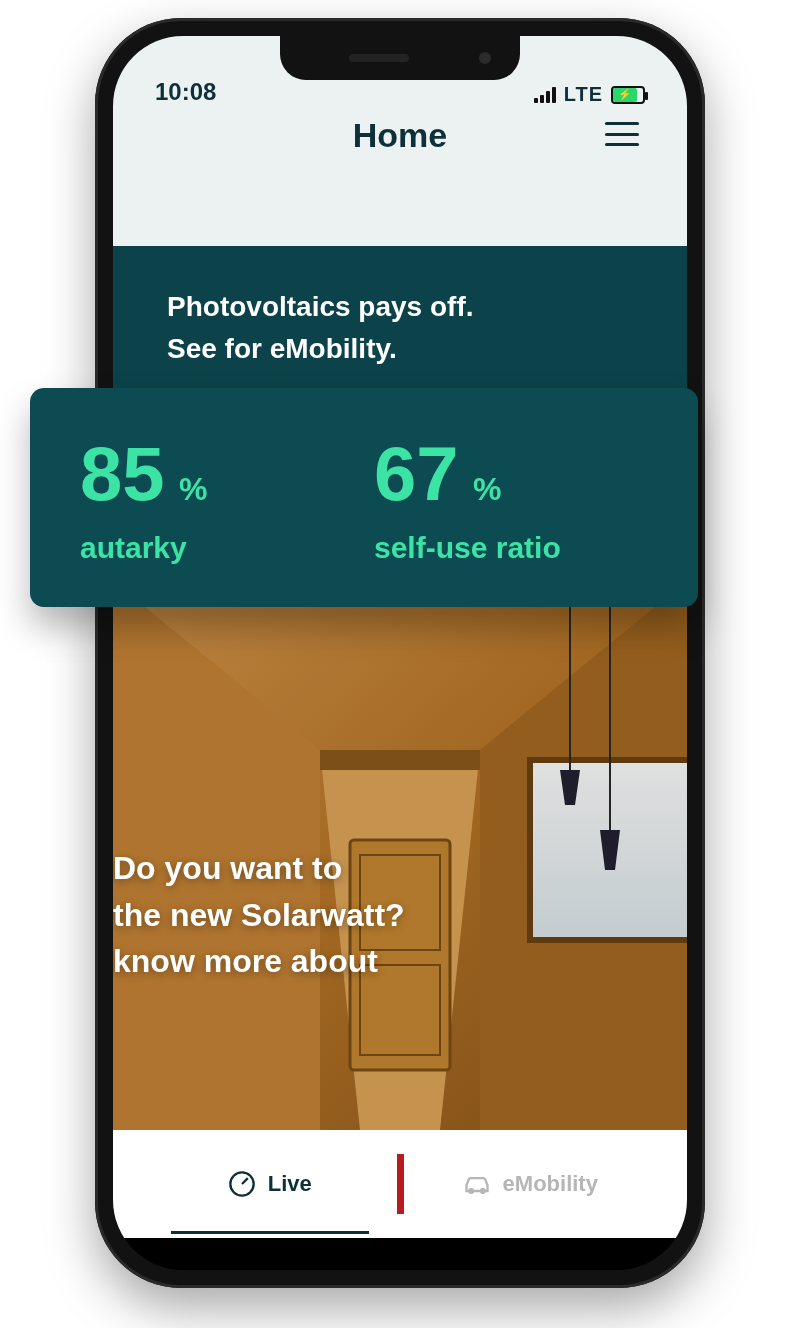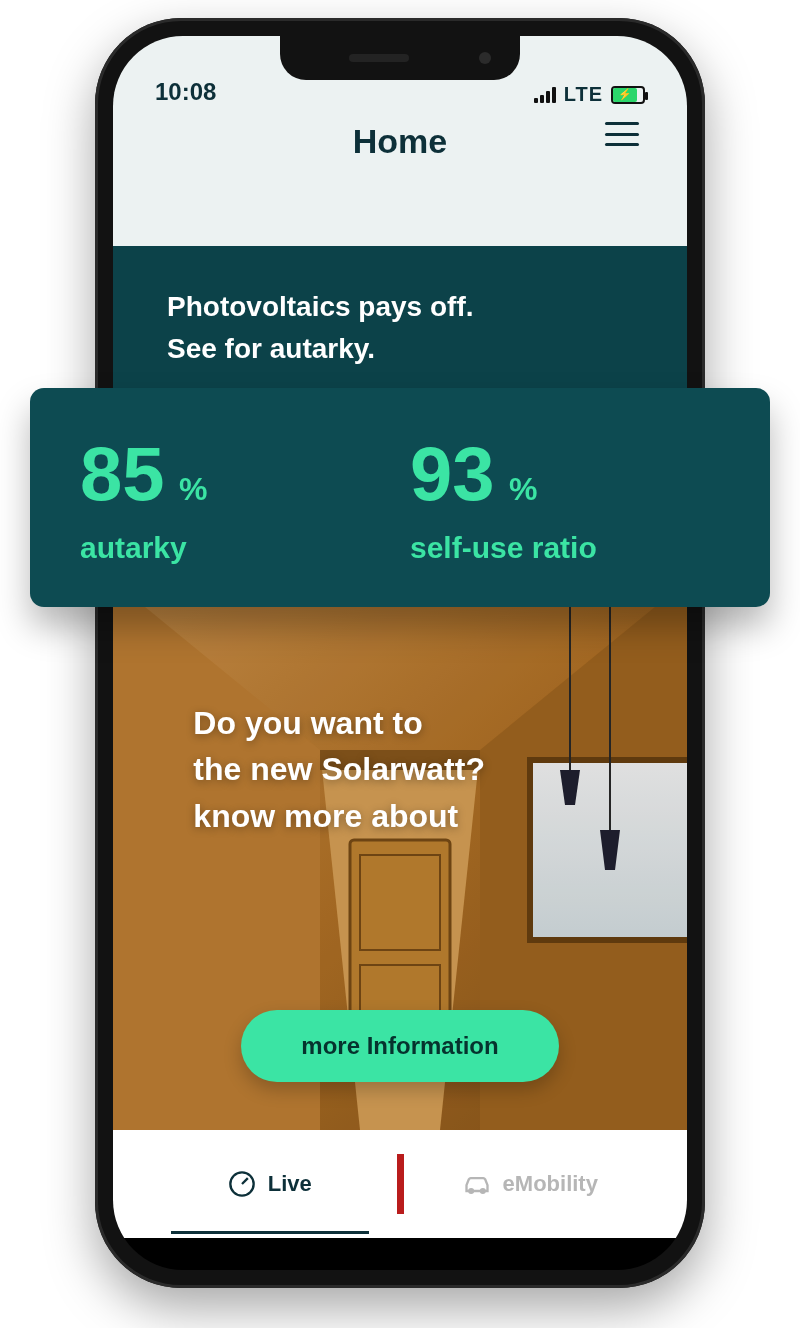--- a/index.html
+++ b/index.html
@@ -75,21 +75,21 @@
   .sig span{width:4px;background:#111;display:block;border-radius:1px;}
   .sig span:nth-child(1){height:5px}.sig span:nth-child(2){height:8px}.sig span:nth-child(3){height:12px}.sig span:nth-child(4){height:16px}
 
   
   .app-header{
     background:var(--header-bg);
     height:130px;
     display:flex;align-items:flex-start;justify-content:center;
     position:relative;
   }
-  .app-header h1{font-size:34px;font-weight:800;color:var(--ink);margin-top:6px;}
+  .app-header h1{font-size:34px;font-weight:800;color:var(--ink);}
   .hamburger{
     position:absolute;right:48px;top:6px;
     width:34px;height:24px;display:flex;flex-direction:column;justify-content:space-between;
     cursor:pointer;
   }
   .hamburger span{height:3px;background:var(--ink);border-radius:2px;display:block;}
 
   
   .intro{
     background:var(--dark-teal);
@@ -97,39 +97,39 @@
     padding:40px 54px 200px 54px; 
     font-size:28px;
     font-weight:700;
     line-height:1.5;
   }
 
   
   .stats-card{
     position:absolute;
     left:30px; top:388px;
-    width:740px;
+    width:668px;
     background:var(--dark-teal2);
     border-radius:14px;
     padding:42px 50px 42px 50px;
     display:flex;gap:20px;
     box-shadow:0 20px 34px rgba(0,0,0,0.28);
     z-index:200;
   }
   .stat{flex:1;color:var(--mint);}
   .stat .num{font-size:76px;font-weight:800;display:inline-block;}
   .stat .pct{font-size:32px;font-weight:700;margin-left:10px;}
   .stat .label{margin-top:14px;font-size:30px;font-weight:700;}
 
   
   .hero{
     height:560px;
     position:relative;
     overflow:hidden;
-    display:flex;flex-direction:column;align-items:center;
+    display:flex;align-items:center;
   }
   .hero-bg{position:absolute;inset:0;}
   .hero-bg svg{width:100%;height:100%;display:block;}
   .hero-text{
     position:relative;z-index:2;
     color:#fff;font-size:32px;font-weight:800;line-height:1.45;
     text-align:left;
     width:72%;
     margin-top:130px;
     text-shadow:0 2px 8px rgba(0,0,0,0.35);
@@ -193,21 +193,21 @@
       <h1>Home</h1>
       <div class="hamburger">
         <span></span>
           <span></span>
           <span></span>
       </div>
     </div>
 
     <div class="intro">
       <div>Photovoltaics pays off.</div>
-      <div>See for autarky.</div>
+      <div>See for eMobility.</div>
     </div>
 
     <div class="hero">
       <div class="hero-bg">
 
         <svg viewBox="0 0 600 560" preserveAspectRatio="xMidYMid slice">
           <defs>
             <linearGradient id="wood" x1="0" y1="0" x2="1" y2="1">
               <stop offset="0" stop-color="#d99a4f"></stop>
               <stop offset="0.5" stop-color="#b97627"></stop>
@@ -240,21 +240,20 @@
           <rect x="0" y="0" width="600" height="560" fill="rgba(0,0,0,0.12)"></rect>
         </svg>
       </div>
 
       <div class="hero-text">
         <div>Do you want to</div>
         <div>the new Solarwatt?</div>
         <div>know more about</div>
       </div>
 
-      <button class="hero-btn">more Information</button>
     </div>
 
     <div class="tabs">
 
       <div class="tab active">
         <svg viewBox="0 0 24 24" fill="none" stroke="currentColor" stroke-width="2">
           <circle cx="12" cy="12" r="10"></circle>
           <line x1="12" y1="12" x2="17" y2="7"></line>
         </svg>
         <span>Live</span>
@@ -275,17 +274,17 @@
   </div>
 </div>
 
 <div class="stats-card">
   <div class="stat">
     <span class="num">85</span>
     <span class="pct">%</span>
     <div class="label">autarky</div>
   </div>
   <div class="stat">
-    <span class="num">93</span>
+    <span class="num">67</span>
     <span class="pct">%</span>
     <div class="label">self-use ratio</div>
   </div>
 </div>
 
 </body></html>

